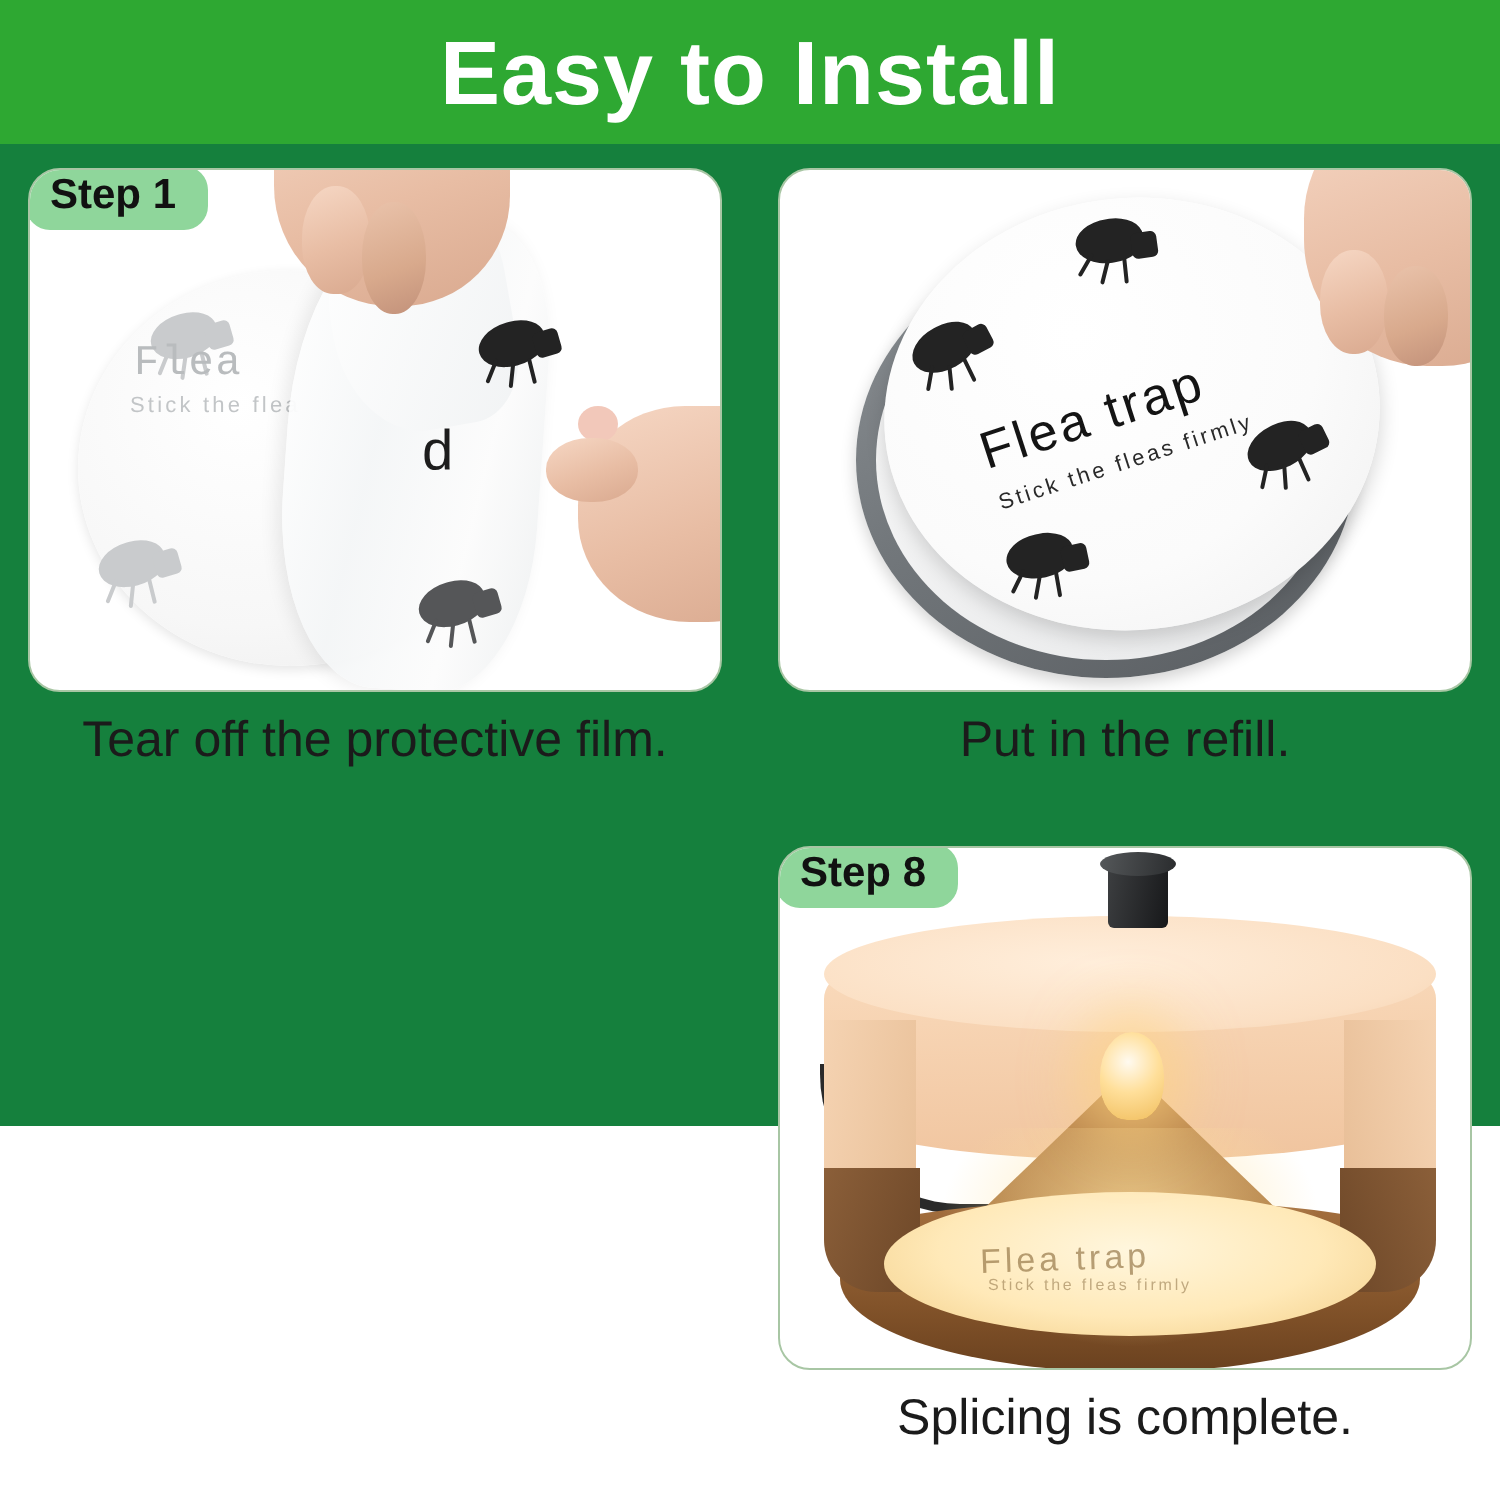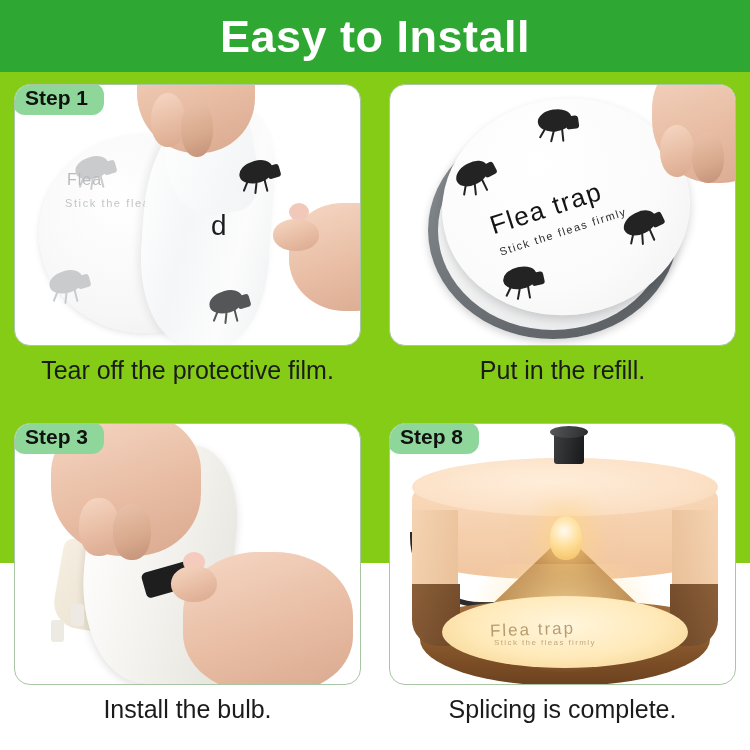--- a/index.html
+++ b/index.html
@@ -2,21 +2,21 @@
 <html><head>
 <meta charset="utf-8">
 <style>
   html,body{margin:0;padding:0;}
   body{
     width:750px;height:750px;
     background:#ffffff;
     font-family:"Liberation Sans", sans-serif;
     overflow:hidden;
   }
-  .page{position:relative;width:750px;height:563px;background:#84cc16;}
+  .page{position:relative;width:750px;height:563px;background:#15803d;}
 
   
   .banner{
     position:absolute;left:0;top:0;width:750px;height:72px;
     background:#2ea832;
     display:flex;align-items:center;justify-content:center;
   }
   .banner-title{
     color:#ffffff;
     font-size:45px;
@@ -77,21 +77,21 @@
 
   
   .s1-disc{
     position:absolute;left:24px;top:50px;width:212px;height:198px;
     border-radius:50%;
     background:radial-gradient(ellipse at 38% 34%,#ffffff 0%,#f7f7f7 60%,#ebebeb 100%);
     box-shadow:0 2px 6px rgba(0,0,0,.10);
   }
   .s1-txt1{
     position:absolute;left:52px;top:86px;
-    font-size:16px;color:#b9bcbe;letter-spacing:1px;
+    font-size:21px;color:#b9bcbe;letter-spacing:1px;font-family:Liberation Mono, monospace;
   }
   .s1-txt2{
     position:absolute;left:50px;top:112px;
     font-size:11px;color:#c2c5c7;letter-spacing:1.6px;
   }
   .flea{position:absolute;}
   .flea .body{
     position:absolute;left:0;top:0;width:34px;height:22px;border-radius:50% 46% 48% 50%;
     transform:rotate(-16deg);
   }
@@ -411,43 +411,20 @@
           <div class="hand skin s5-hand">
             <div class="finger skin f1"></div>
             <div class="finger skin-d f2"></div>
 
           </div>
         </div>
       </div>
       <div class="caption">Put in the refill.</div>
     </div>
 
-    <div class="cell r1 c0">
-      <div class="card">
-        <div class="scene">
-          <div class="s3-cover2"></div>
-          <div class="s3-cover"></div>
-          <div class="s3-prong" style="left:36px;top:196px;"></div>
-          <div class="s3-prong" style="left:56px;top:180px;"></div>
-          <div class="s3-bulb"></div>
-          <div class="s3-base"></div>
-
-          <div class="hand skin s3-handA">
-            <div class="finger skin f1"></div>
-            <div class="finger skin-d f2"></div>
-          </div>
-          <div class="hand skin s3-handB">
-            <div class="finger skin f1"></div>
-            <div class="nail"></div>
-          </div>
-        </div>
-        <div class="badge">Step 3</div>
-      </div>
-      <div class="caption">Install the bulb.</div>
-    </div>
 
     <div class="cell r1 c1">
       <div class="card">
         <div class="scene">
           <div class="s4-cord"></div>
           <div class="s4-knob"></div>
           <div class="s4-knob-top"></div>
 
           <div class="s4-top"></div>
           <div class="s4-top-face"></div>

